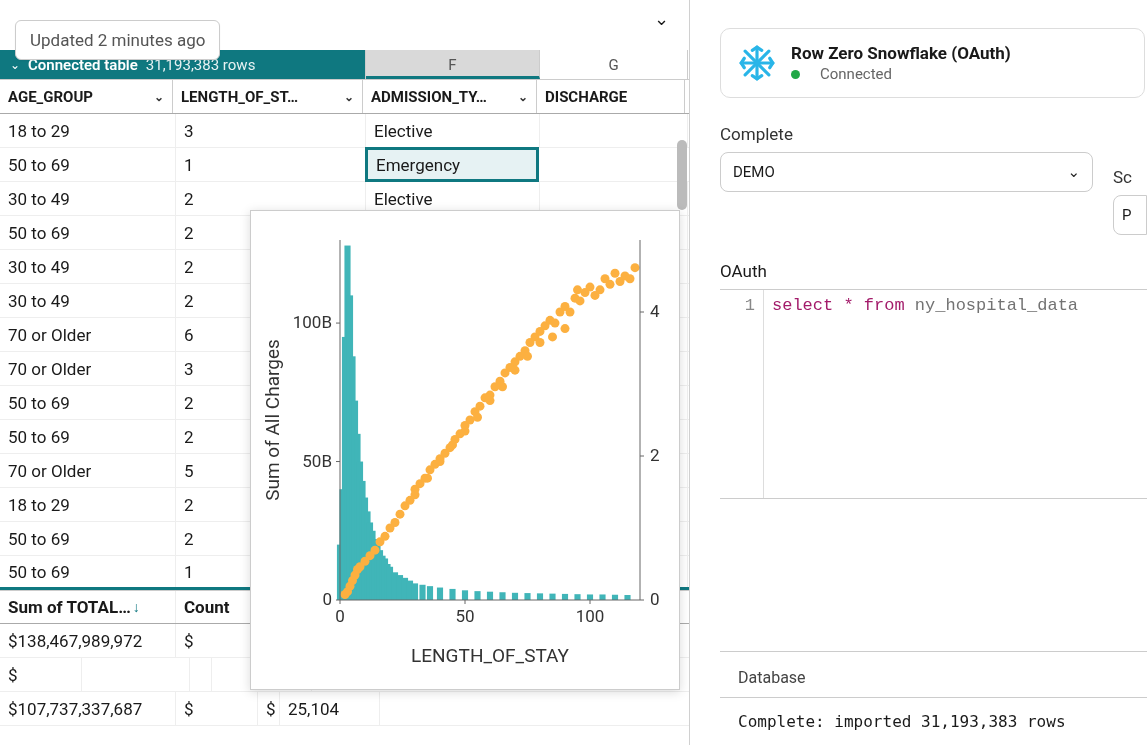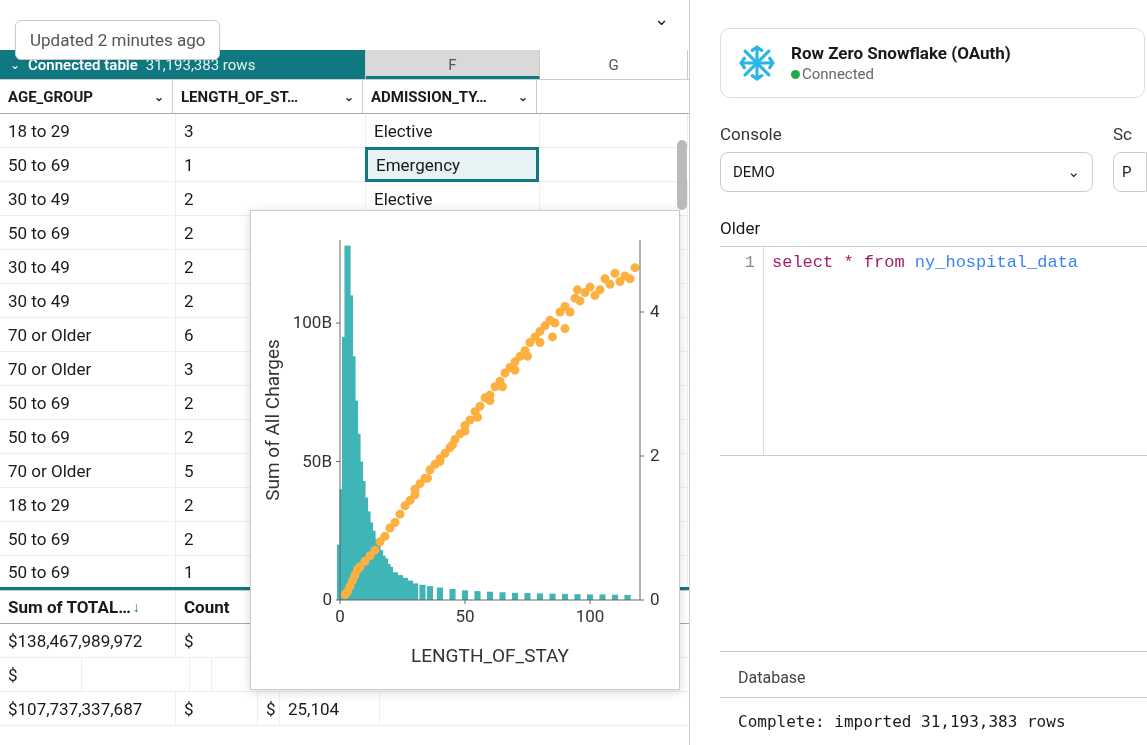--- a/index.html
+++ b/index.html
@@ -176,25 +176,25 @@
     gap:14px;
     margin-bottom: 26px;
     margin-right:2px;
   }
   .sf-icon {
     width:40px;height:40px;
     display:flex;align-items:center;justify-content:center;
   }
   .sf-icon svg { width:38px;height:38px; }
   .conn-card .name { font-weight:700; font-size:17px; }
-  .status { display:flex; align-items:center; gap:2px; color:#666; font-size:15px; margin-top:2px;}
+  .status { display:flex; align-items:center; gap:20px; color:#666; font-size:15px; margin-top:2px;}
   .dot { width:9px;height:9px;border-radius:50%;background:#22a847; }
   .field-row { display:flex; gap:20px; }
   .field { flex:1; }
-  .field.short { flex:0 0 34px; }
+  .field.short { flex:0 0 34px;margin-top:43px; }
   .field label { display:block; font-size:17px; margin-bottom:8px; color:#333;}
   .select {
     border:1px solid #ccc;
     border-radius:8px;
     height:40px;
     display:flex;
     align-items:center;
     justify-content:space-between;
     padding:0 12px;
     font-size:15px;
@@ -221,21 +221,21 @@
     padding:6px 8px 0 0;
   }
   .code {
     flex:1;
     padding:6px 8px 0 8px;
     white-space:pre;
     overflow:hidden;
   }
   .kw { color:#a31b6a; }
   .op { color:#a31b6a; }
-  .id { color:#3b82f6; }
+  .id { color:#737373; }
   .console {
     border-top:1px solid #ccc;
     margin-top:auto;
   }
   .console-title {
     padding:16px 18px 10px;
     font-size:16px;
     color:#444;
     border-bottom:1px solid #ccc;
   }
@@ -272,20 +272,23 @@
           <span>AGE_GROUP</span>
           <span class="chev">⌄</span>
         </div>
         <div class="hcell" style="width: 190px;">
           <span>LENGTH_OF_ST…</span>
           <span class="chev">⌄</span>
         </div>
         <div class="hcell" style="width: 174px;">
           <span>ADMISSION_TY…</span>
           <span class="chev">⌄</span>
+        </div>
+        <div class="hcell" style="width: 148px;">
+          <span>DISCHARGE</span>
         </div>
       </div>
     <div class="data-rows" id="data-rows">
         <div class="drow">
           <div class="dcell" style="width: 176px;">18 to 29</div>
           <div class="dcell" style="width: 190px;">3</div>
           <div class="dcell" style="width: 174px;">Elective</div>
           <div class="dcell" style="width: 148px;"></div>
         </div>
         <div class="drow">
@@ -565,35 +568,35 @@
       <div class="name">Row Zero Snowflake (OAuth)</div>
       <div class="status">
         <span class="dot"></span>
         <span>Connected</span>
       </div>
     </div>
   </div>
 
   <div class="field-row">
     <div class="field">
-      <label>Console</label>
+      <label>Complete</label>
       <div class="select">
         <span>DEMO</span>
         <span>⌄</span>
       </div>
     </div>
     <div class="field short">
       <label>Sc</label>
       <div class="select short">
         <span>P</span>
       </div>
     </div>
   </div>
 
-  <div class="query-label">Older</div>
+  <div class="query-label">OAuth</div>
   <div class="editor">
     <div class="gutter">1</div>
     <div class="code"><span class="kw">select</span> <span class="op">*</span> <span class="kw">from</span> <span class="id">ny_hospital_data</span></div>
   </div>
 
   <div class="console">
     <div class="console-title">Database</div>
     <div class="console-body">Complete: imported 31,193,383 rows</div>
   </div>
 </div>

